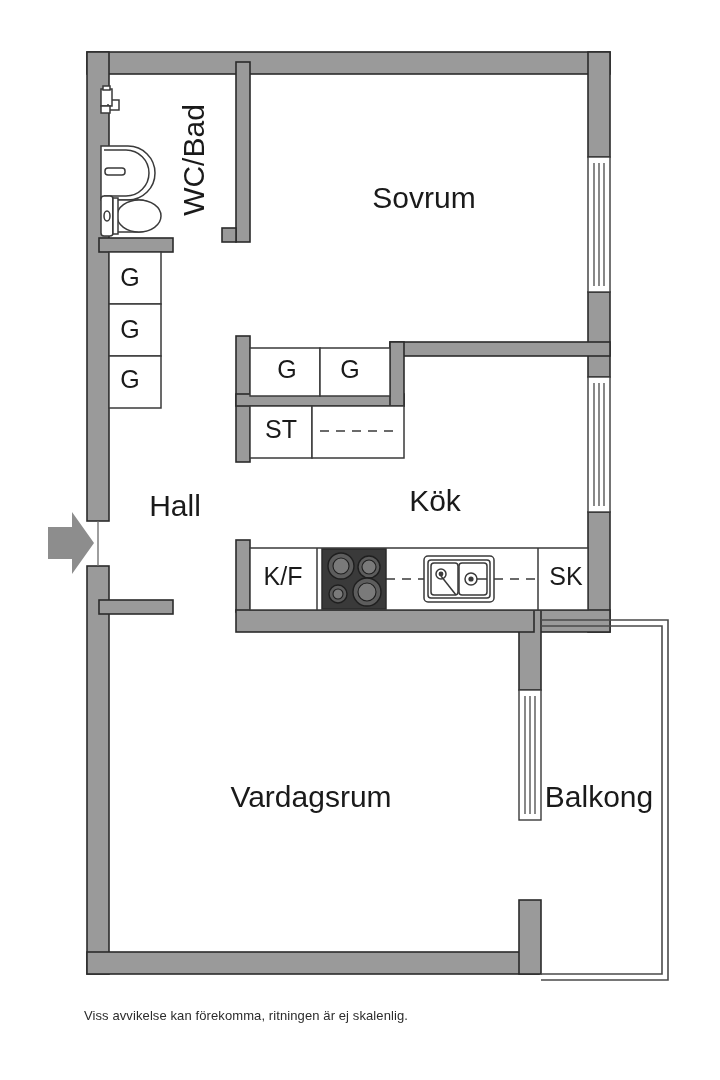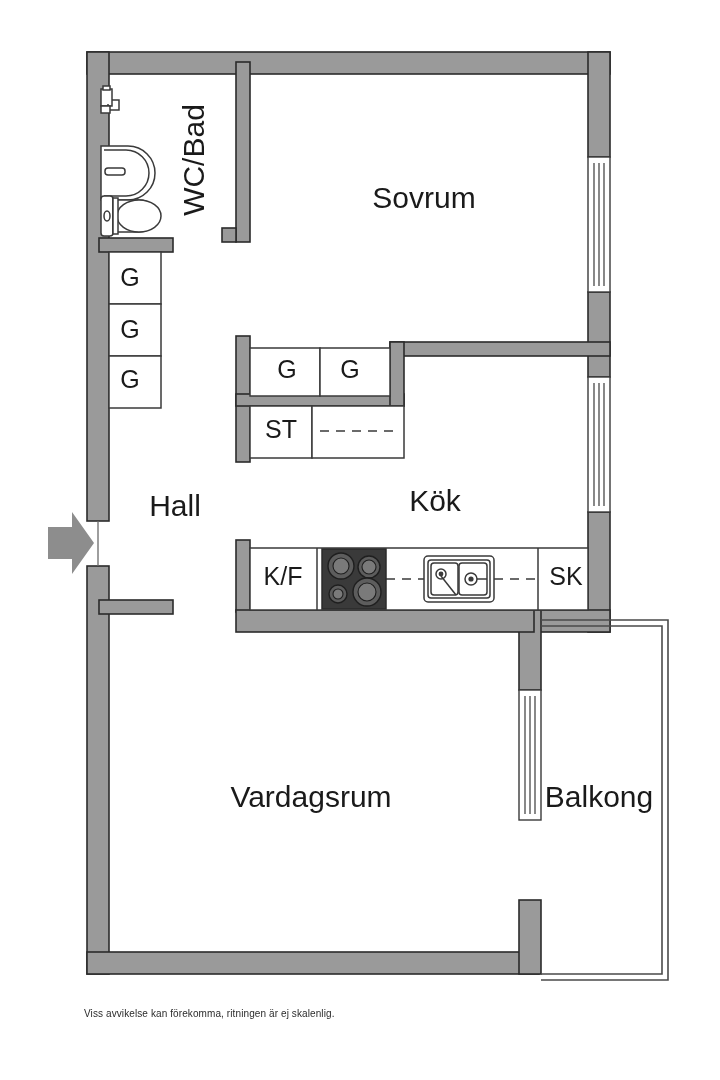--- a/index.html
+++ b/index.html
@@ -107,21 +107,21 @@
     font-size: 25px;
     fill: #1a1a1a;
     text-anchor: middle;
     dominant-baseline: middle;
   }
   .caption-text {
     position: absolute;
     left: 84px;
     top: 1008px;
     font-family: "Liberation Sans", sans-serif;
-    font-size: 10px;
+    font-size: 13px;
     color: #2b2b2b;
     letter-spacing: 0.1px;
     white-space: nowrap;
   }
 </style>
 </head>
 <body>
 
 <div id="plan-root">
   <svg class="plan" viewBox="0 0 720 1080" xmlns="http://www.w3.org/2000/svg">

